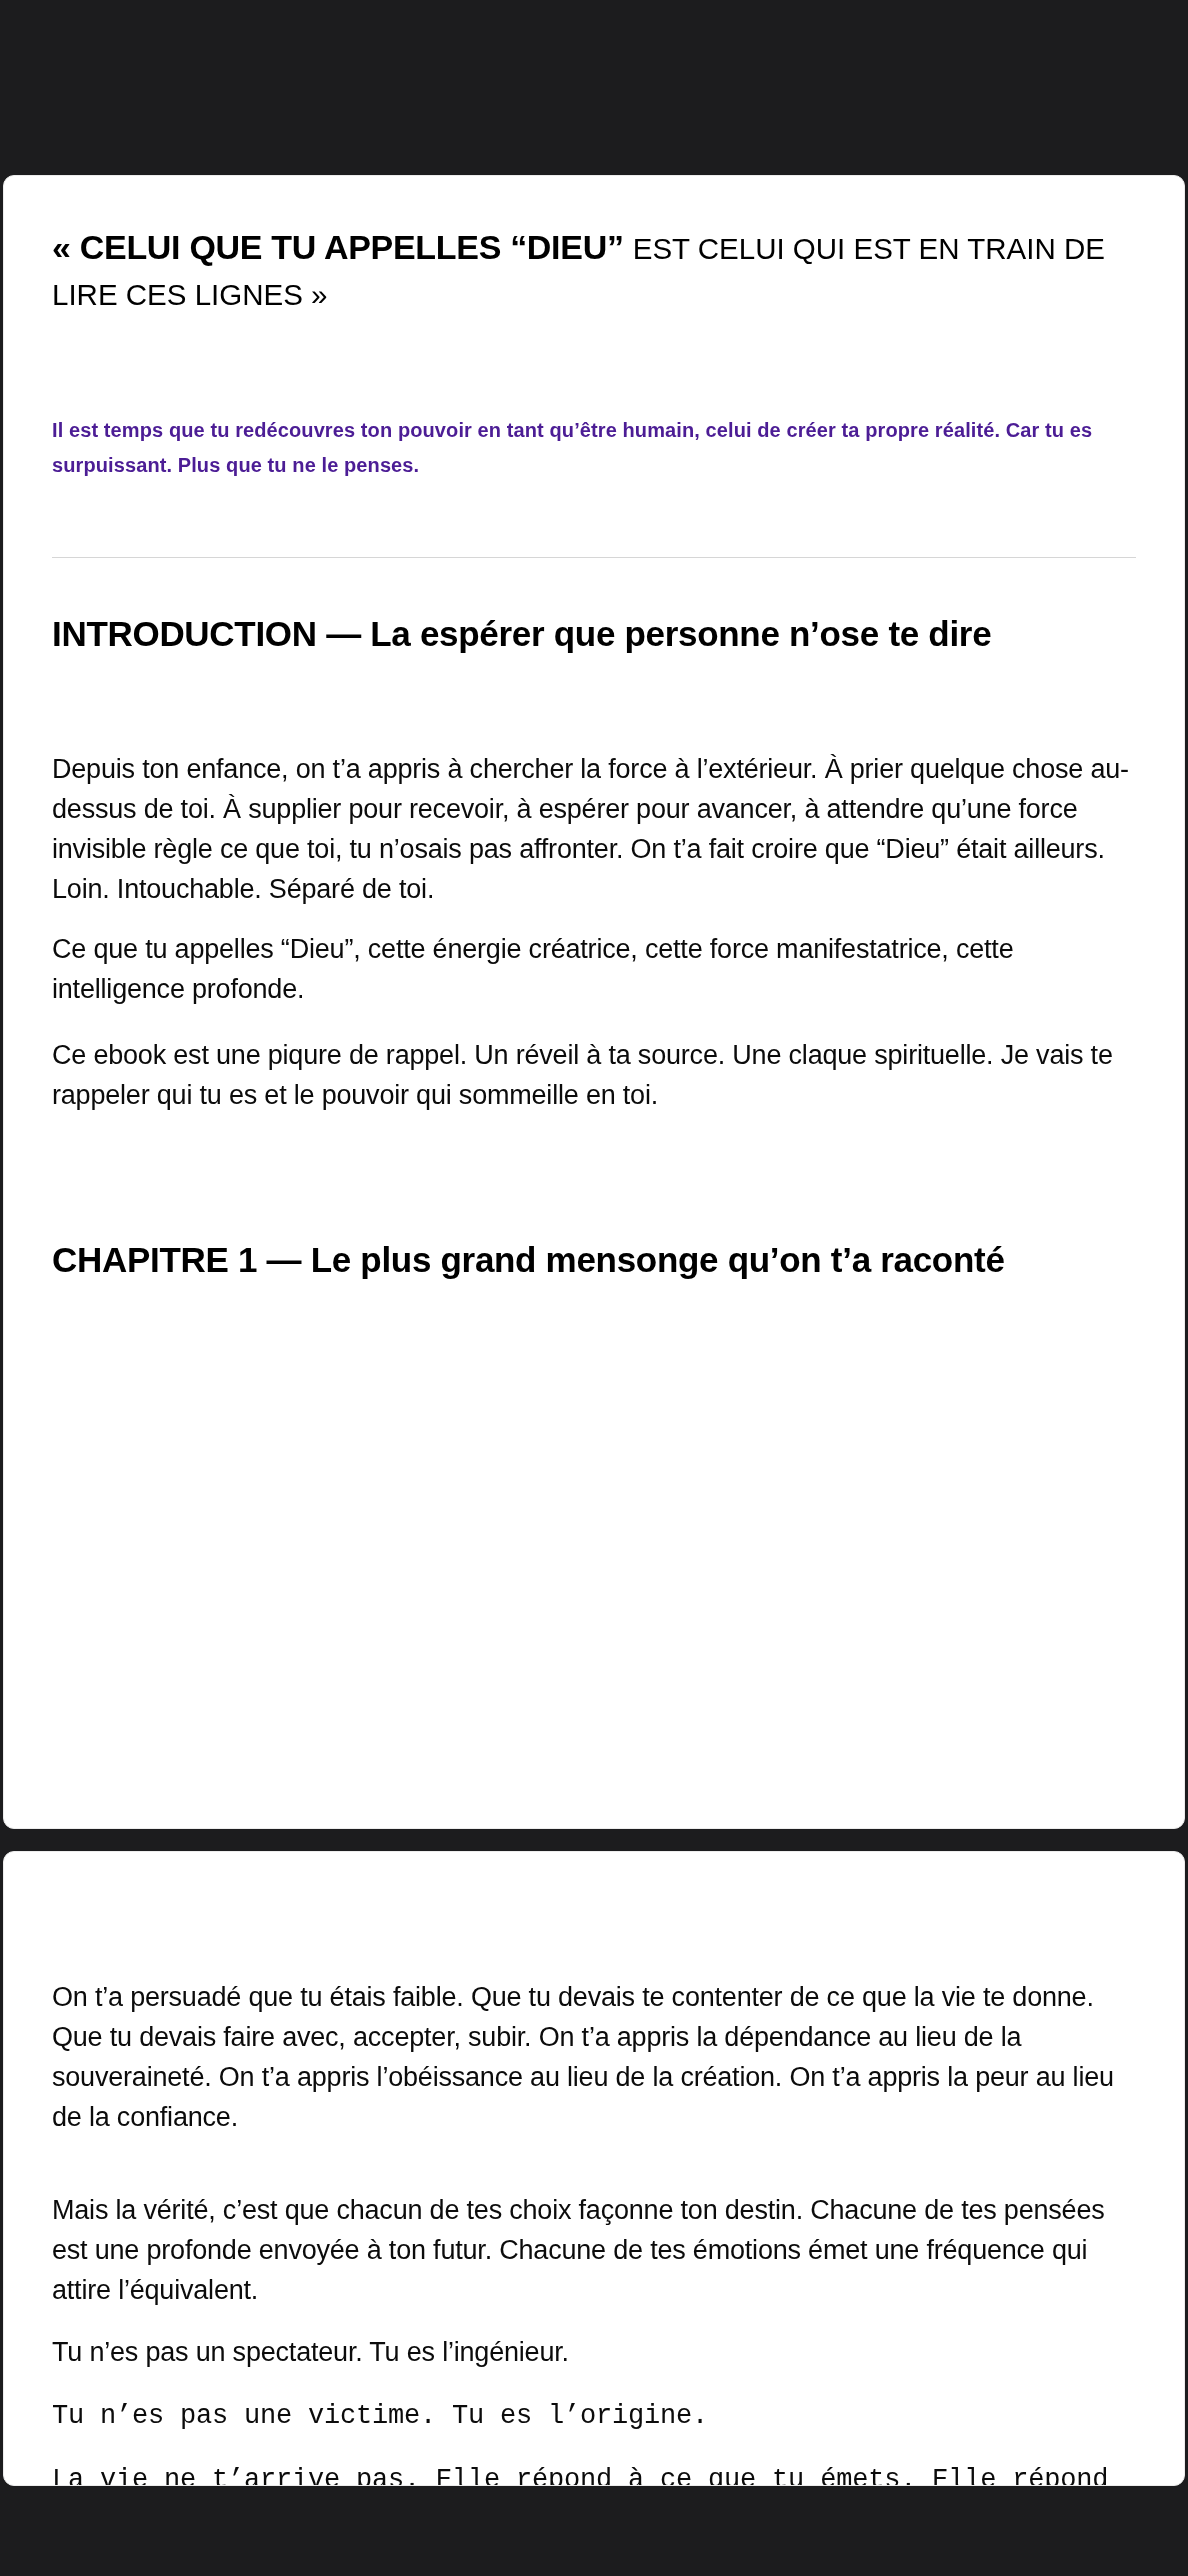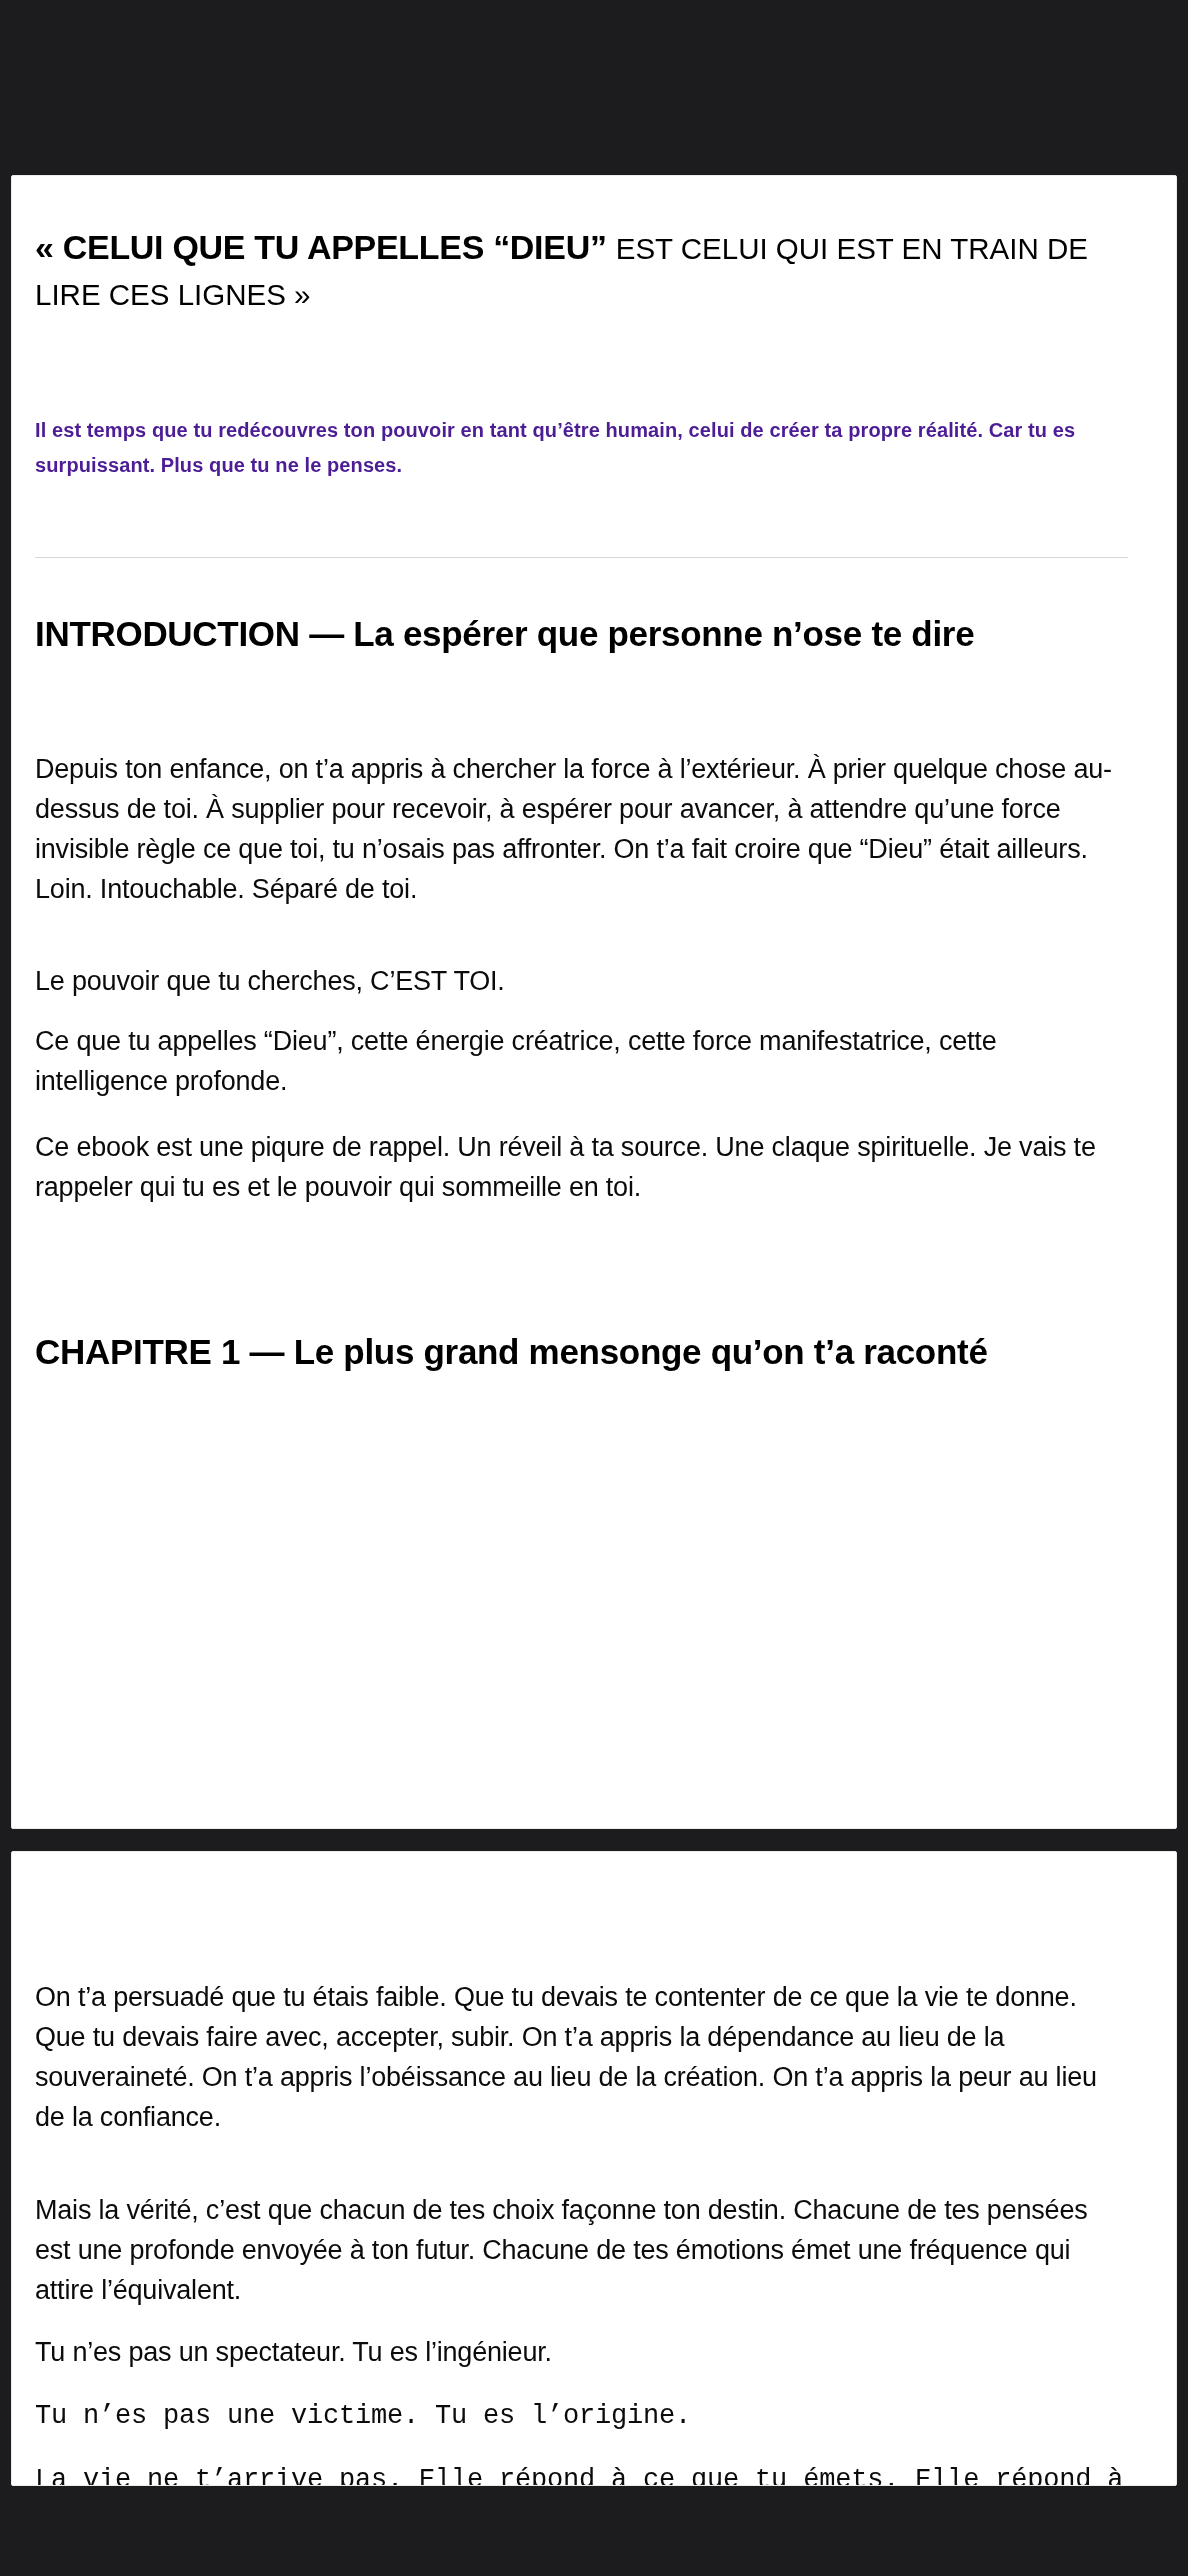--- a/index.html
+++ b/index.html
@@ -7,24 +7,24 @@
   body {
     background: #1c1c1e;
     font-family: "Liberation Sans", sans-serif;
     overflow: hidden;
     color: #0b0b0b;
   }
   .viewer { width: 1188px; height: 2576px; }
   .statusbar-area { height: 175px; }
   .page {
     background: #ffffff;
-    margin: 0 11px;
+    margin: 0 3px;
     border: 1.8px solid #ececec;
-    border-radius: 2px;
-    padding-left: 23px;
+    border-radius: 11px;
+    padding-left: 48px;
     padding-right: 48px;
     overflow: hidden;
   }
   .page-1 { height: 1654px; padding-top: 49px; }
   .page-gap { height: 22px; background: #1c1c1e; }
   .page-2 { height: 635px; padding-top: 125px; }
 
   .book-title {
     font-size: 34px;
     line-height: 44px;
@@ -88,21 +88,20 @@
   <div class="page page-1">
     <h1 class="book-title"><span>« CELUI QUE TU APPELLES “DIEU” </span><span class="title-rest">EST CELUI QUI EST EN TRAIN DE LIRE CES LIGNES »</span></h1>
 
     <p class="lead">Il est temps que tu redécouvres ton pouvoir en tant qu’être humain, celui de créer ta propre réalité. Car tu es surpuissant. Plus que tu ne le penses.</p>
 
     <hr class="divider">
 
     <h2 class="section-heading h-intro">INTRODUCTION — La espérer que personne n’ose te dire</h2>
 
     <p class="body-text mt-p1">Depuis ton enfance, on t’a appris à chercher la force à l’extérieur. À prier quelque chose au-dessus de toi. À supplier pour recevoir, à espérer pour avancer, à attendre qu’une force invisible règle ce que toi, tu n’osais pas affronter. On t’a fait croire que “Dieu” était ailleurs. Loin. Intouchable. Séparé de toi.</p>
-    <p class="body-text mt-md">Le pouvoir que tu cherches, C’EST TOI.</p>
     <p class="body-text mt-sm">Ce que tu appelles “Dieu”, cette énergie créatrice, cette force manifestatrice, cette intelligence profonde.</p>
     <p class="body-text mt-sm3">Ce ebook est une piqure de rappel. Un réveil à ta source. Une claque spirituelle. Je vais te rappeler qui tu es et le pouvoir qui sommeille en toi.</p>
 
     <h2 class="section-heading h-chapter">CHAPITRE 1 — Le plus grand mensonge qu’on t’a raconté</h2>
   </div>
 
   <div class="page-gap"></div>
 
   <div class="page page-2">
     <p class="body-text p2-first">On t’a persuadé que tu étais faible. Que tu devais te contenter de ce que la vie te donne. Que tu devais faire avec, accepter, subir. On t’a appris la dépendance au lieu de la souveraineté. On t’a appris l’obéissance au lieu de la création. On t’a appris la peur au lieu de la confiance.</p>

